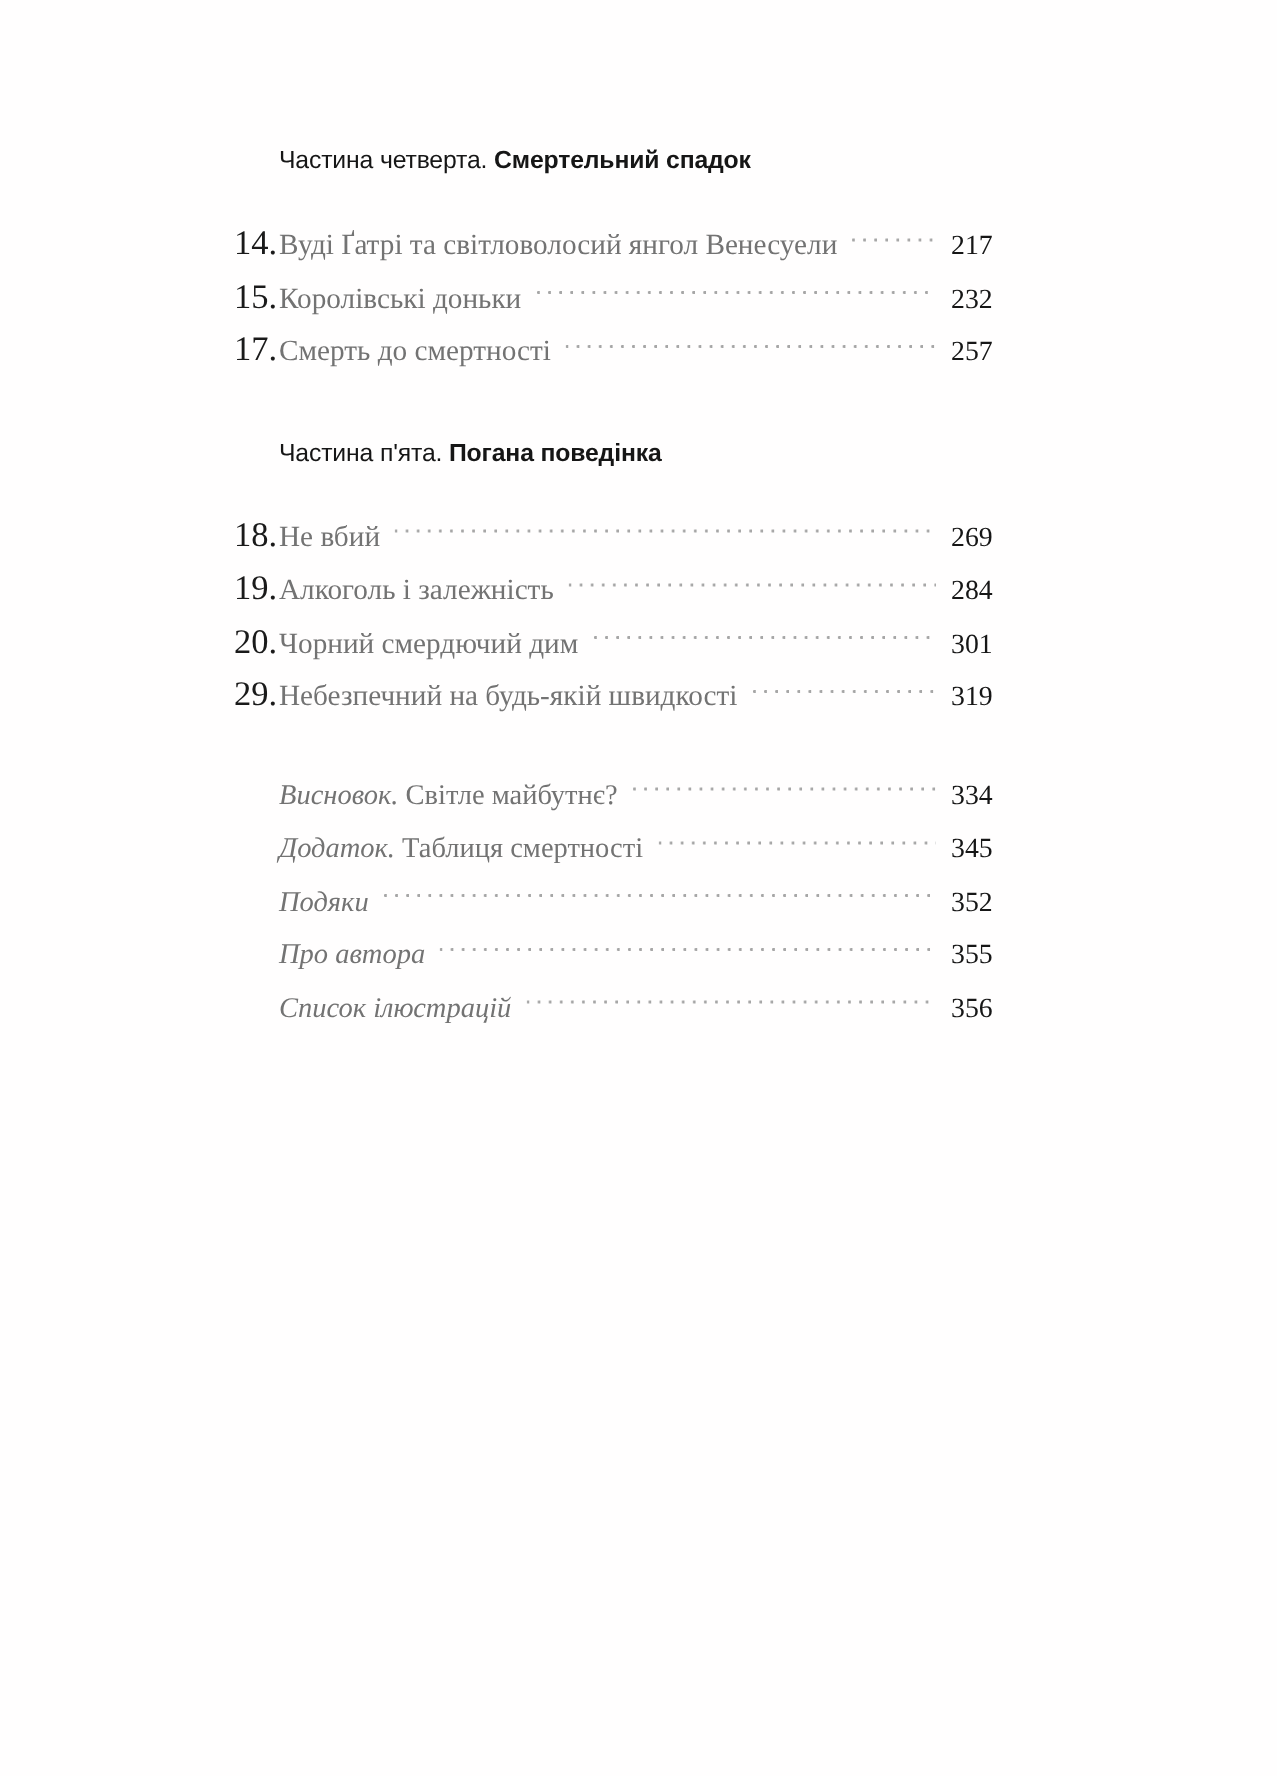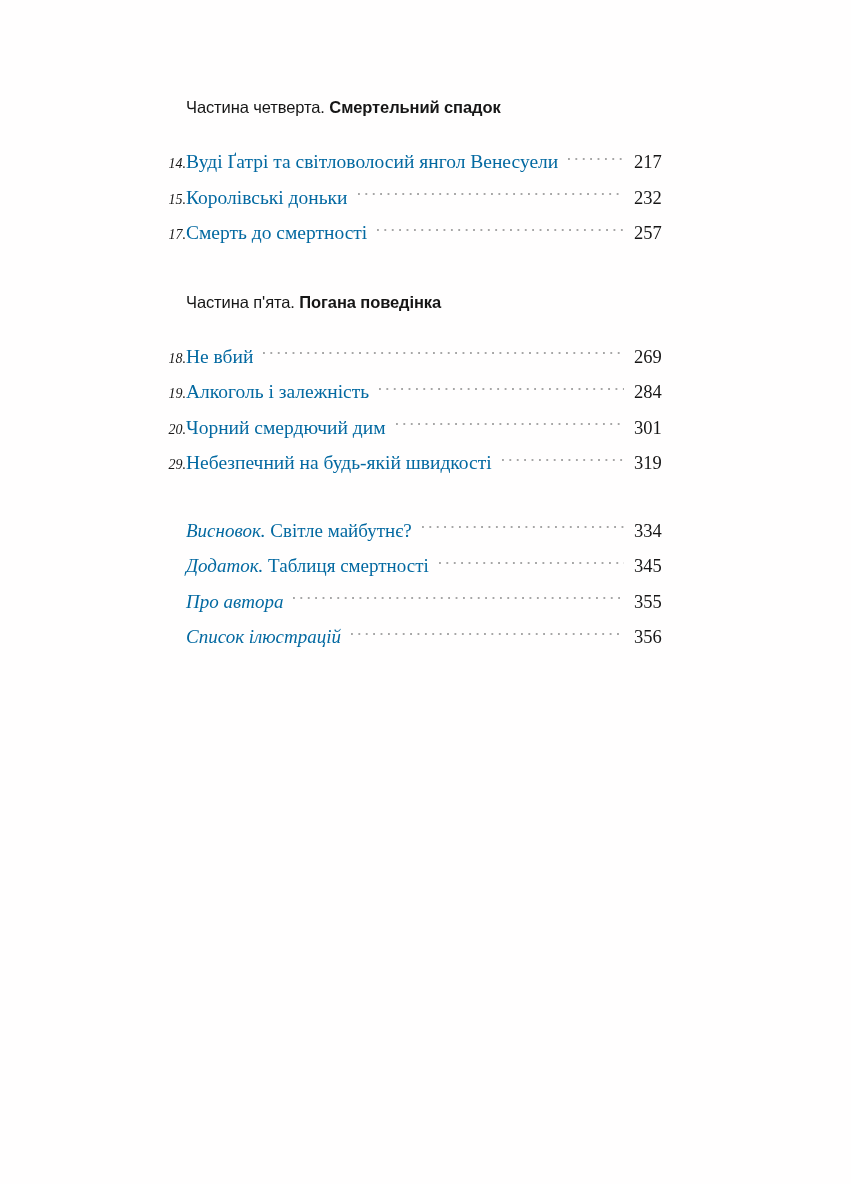--- a/index.html
+++ b/index.html
@@ -62,29 +62,28 @@
     align-items: baseline;
     height: 35.5px;
     font-size: 19.5px;
     line-height: 35.5px;
     white-space: nowrap;
   }
 
   .entry-num {
     width: 30px;
     flex: 0 0 30px;
-    text-align: right;
-    font-size: 14px;
+    text-align: left;
+    font-size: 23px;
     color: #1a1a1a;
-    font-style: italic;
   }
 
   .entry-title {
     flex: 0 0 auto;
-    color: #0369a1;
+    color: #737373;
     padding-right: 10px;
   }
 
   .entry-title .ital {
     font-style: italic;
   }
   .entry-title .roman {
     font-style: normal;
   }
 
@@ -198,20 +197,26 @@
       <span class="entry-page">334</span>
     </div>
     <div class="entry back">
       <span class="entry-num"></span>
       <span class="entry-title"><span class="ital">Додаток.</span> <span class="roman">Таблиця смертності</span></span>
       <span class="leader"></span>
       <span class="entry-page">345</span>
     </div>
     <div class="entry back">
       <span class="entry-num"></span>
+      <span class="entry-title"><span class="ital">Подяки</span></span>
+      <span class="leader"></span>
+      <span class="entry-page">352</span>
+    </div>
+    <div class="entry back">
+      <span class="entry-num"></span>
       <span class="entry-title"><span class="ital">Про автора</span></span>
       <span class="leader"></span>
       <span class="entry-page">355</span>
     </div>
     <div class="entry back">
       <span class="entry-num"></span>
       <span class="entry-title"><span class="ital">Список ілюстрацій</span></span>
       <span class="leader"></span>
       <span class="entry-page">356</span>
     </div>

